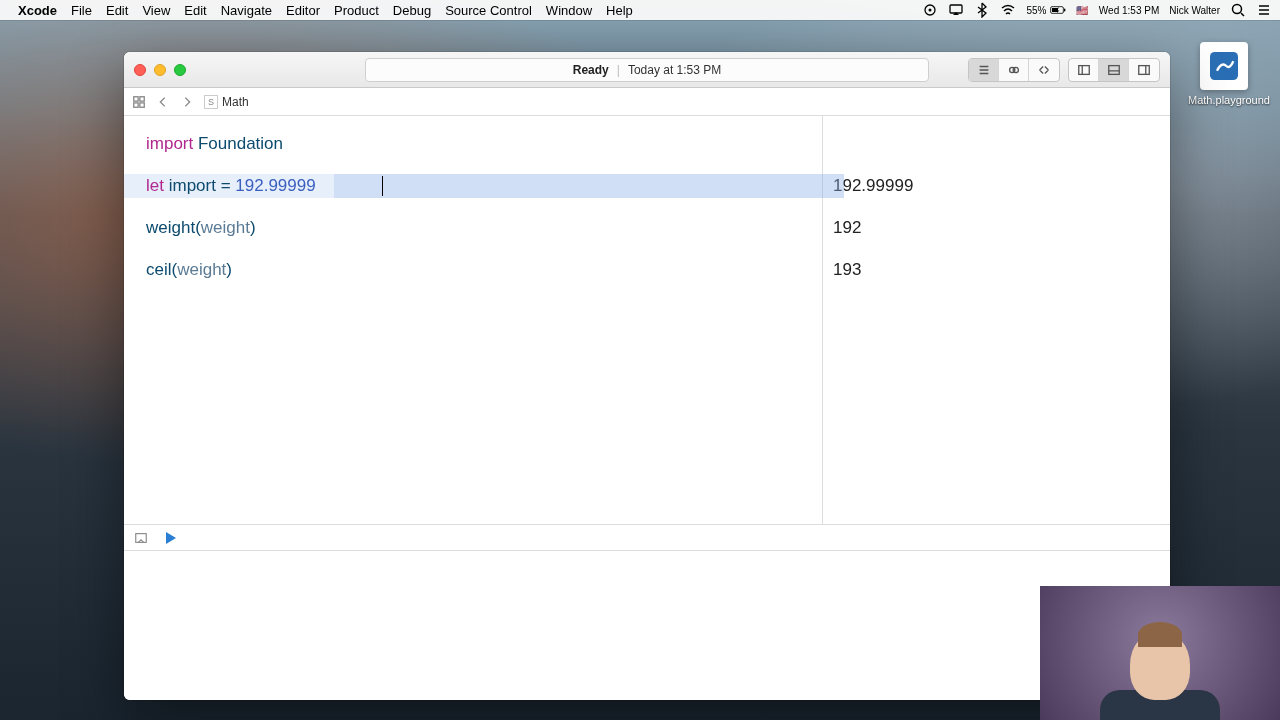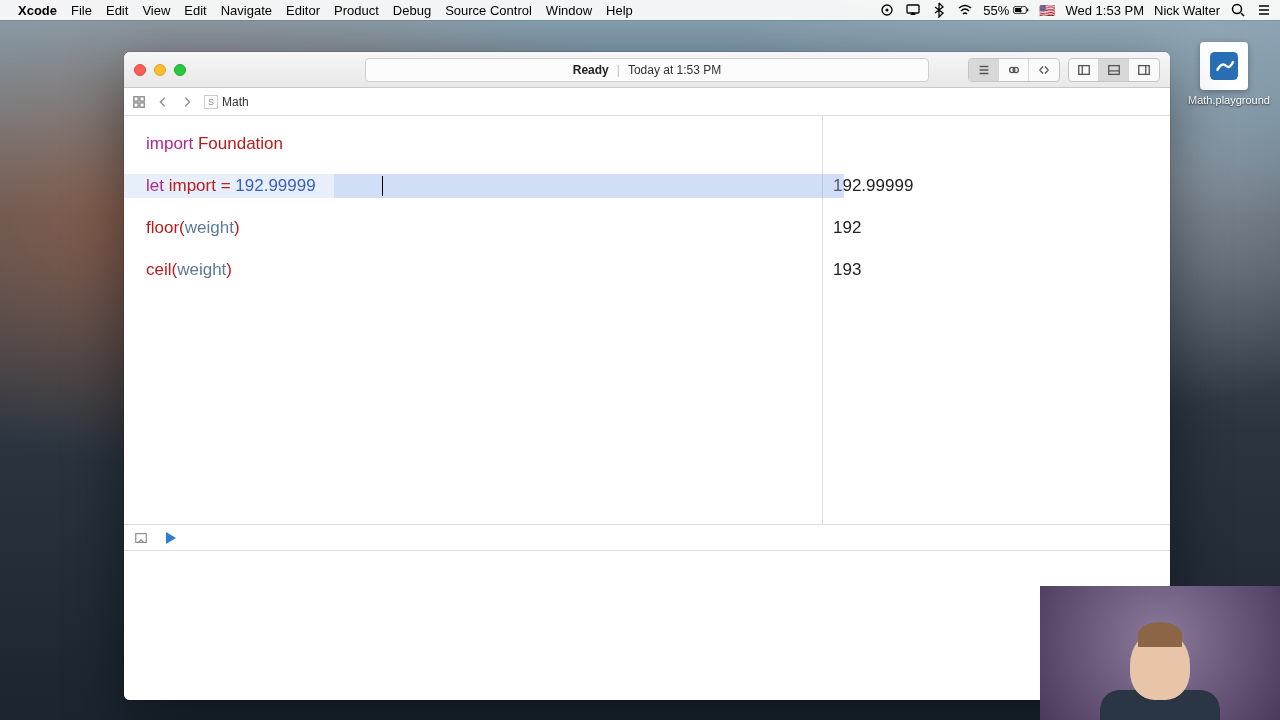--- a/index.html
+++ b/index.html
@@ -23,21 +23,21 @@
   display: flex; align-items: center;
   font-size: 13px; color: #000;
   padding: 0 8px;
   z-index: 100;
   box-shadow: 0 1px 0 rgba(0,0,0,0.1);
 }
 .menubar .apple { font-size: 15px; margin-right: 10px; }
 .menubar .app-name { font-weight: 600; margin-right: 14px; }
 .menubar .menu-item { margin-right: 14px; }
 .menubar .spacer { flex: 1; }
-.menubar .right-item { margin-left: 10px; font-size: 13px; display: flex; align-items: center; gap: 4px; }
+.menubar .right-item { margin-left: 10px; font-size: 10px; display: flex; align-items: center; gap: 4px; }
 .menubar svg { width: 16px; height: 16px; }
 
 .desktop-file {
   position: absolute; top: 42px; right: 20px;
   width: 72px; text-align: center;
   color: #fff; font-size: 11px;
   text-shadow: 0 1px 2px rgba(0,0,0,0.8);
 }
 .desktop-file .file-icon {
   width: 48px; height: 48px; margin: 0 auto 4px;
@@ -116,21 +116,21 @@
 .code-line.highlighted .cursor-line {
   position: absolute;
   left: -22px; right: -22px; top: -2px; height: 24px;
   background: rgba(160,190,240,0.25);
   z-index: 0;
 }
 .code-line span { position: relative; z-index: 1; }
 .kw { color: #b02790; }
 .num { color: #3b5fbf; }
 .ident { color: #5b7b95; }
-.plain { color: #b91c1c; }
+.plain { color: #0c4a6e; }
 .text-cursor { display: inline-block; width: 1px; height: 20px; background: #000; vertical-align: middle; margin-left: 66px; position: relative; z-index: 2; }
 .results-pane {
   width: 348px; border-left: 1px solid #dcdcdc;
   font-family: -apple-system, Arial, sans-serif; font-size: 17px;
   padding: 18px 10px 0 10px; color: #222;
 }
 .result-line { height: 42px; display: flex; align-items: flex-start; }
 .result-line.first { margin-top: 42px; }
 
 .debug-bar {
@@ -318,21 +318,21 @@
   </div>
 
   <div class="editor-wrap">
     <div class="editor-body">
       <div class="code-pane">
         <div class="code-line"><span class="kw">import</span><span class="plain"> Foundation</span></div>
         <div class="code-line highlighted">
           <div class="cursor-line"></div>
           <span class="kw">let</span><span class="plain"> import = </span><span class="num">192.99999</span><span class="text-cursor"></span>
         </div>
-        <div class="code-line"><span class="plain">floor(</span><span class="ident">weight</span><span class="plain">)</span></div>
+        <div class="code-line"><span class="plain">weight(</span><span class="ident">weight</span><span class="plain">)</span></div>
         <div class="code-line"><span class="plain">ceil(</span><span class="ident">weight</span><span class="plain">)</span></div>
       </div>
       <div class="results-pane">
         <div class="result-line first">192.99999</div>
         <div class="result-line">192</div>
         <div class="result-line">193</div>
       </div>
     </div>
 
     <div class="debug-bar">

